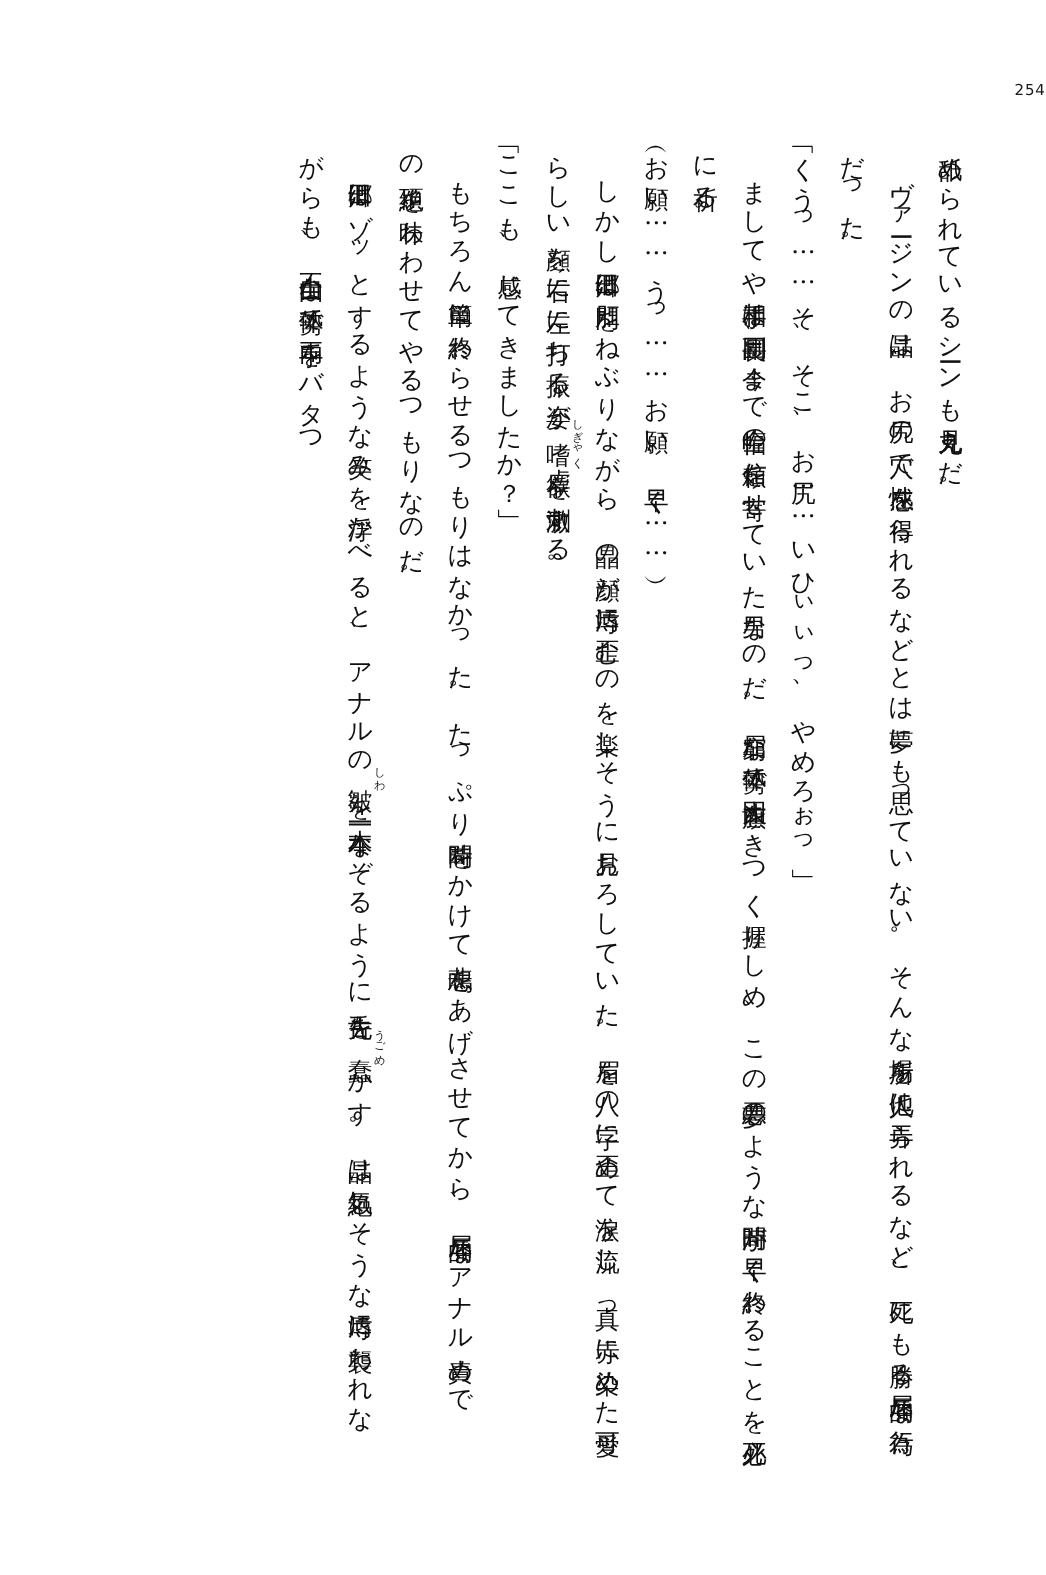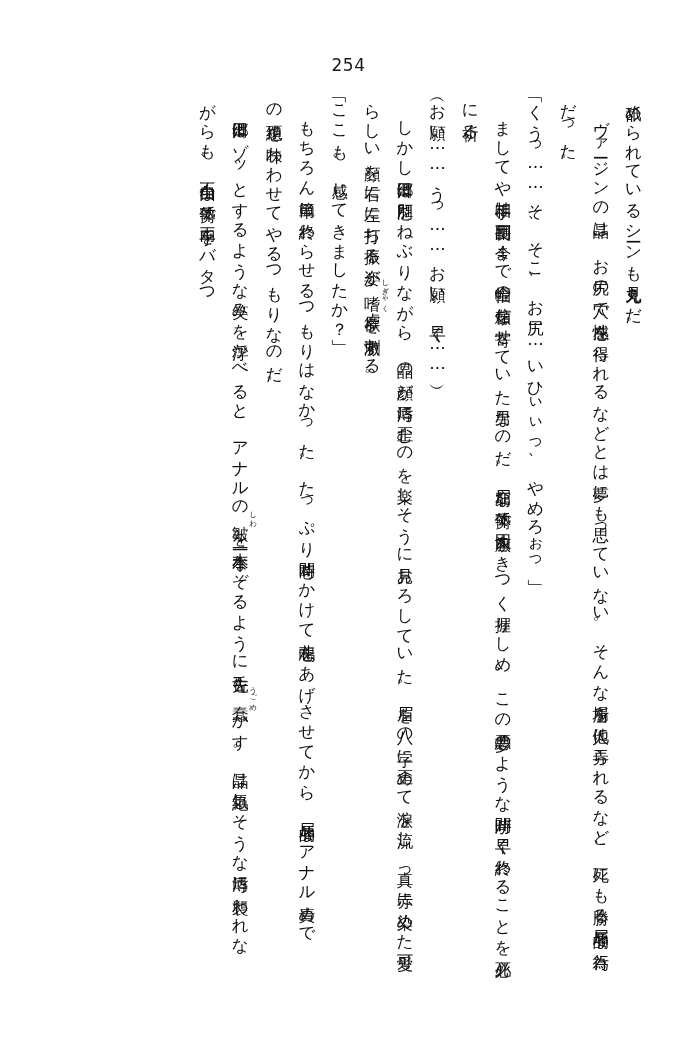--- a/index.html
+++ b/index.html
@@ -16,22 +16,22 @@
     height: 1050px;
     background: #ffffff;
     overflow: hidden;
     box-sizing: border-box;
   }
   .page-number {
     position: absolute;
     top: 55px;
     left: 0;
     width: 697px;
-    text-align: center;
-    font-size: 17px;
+    text-align: right;
+    font-size: 10px;
     color: #1a1a1a;
     letter-spacing: 0.5px;
     font-family: "DejaVu Sans", "Liberation Sans", sans-serif;
   }
   
   .body-text {
     position: absolute;
     top: 92px;
     right: 48px;
     height: 860px;

